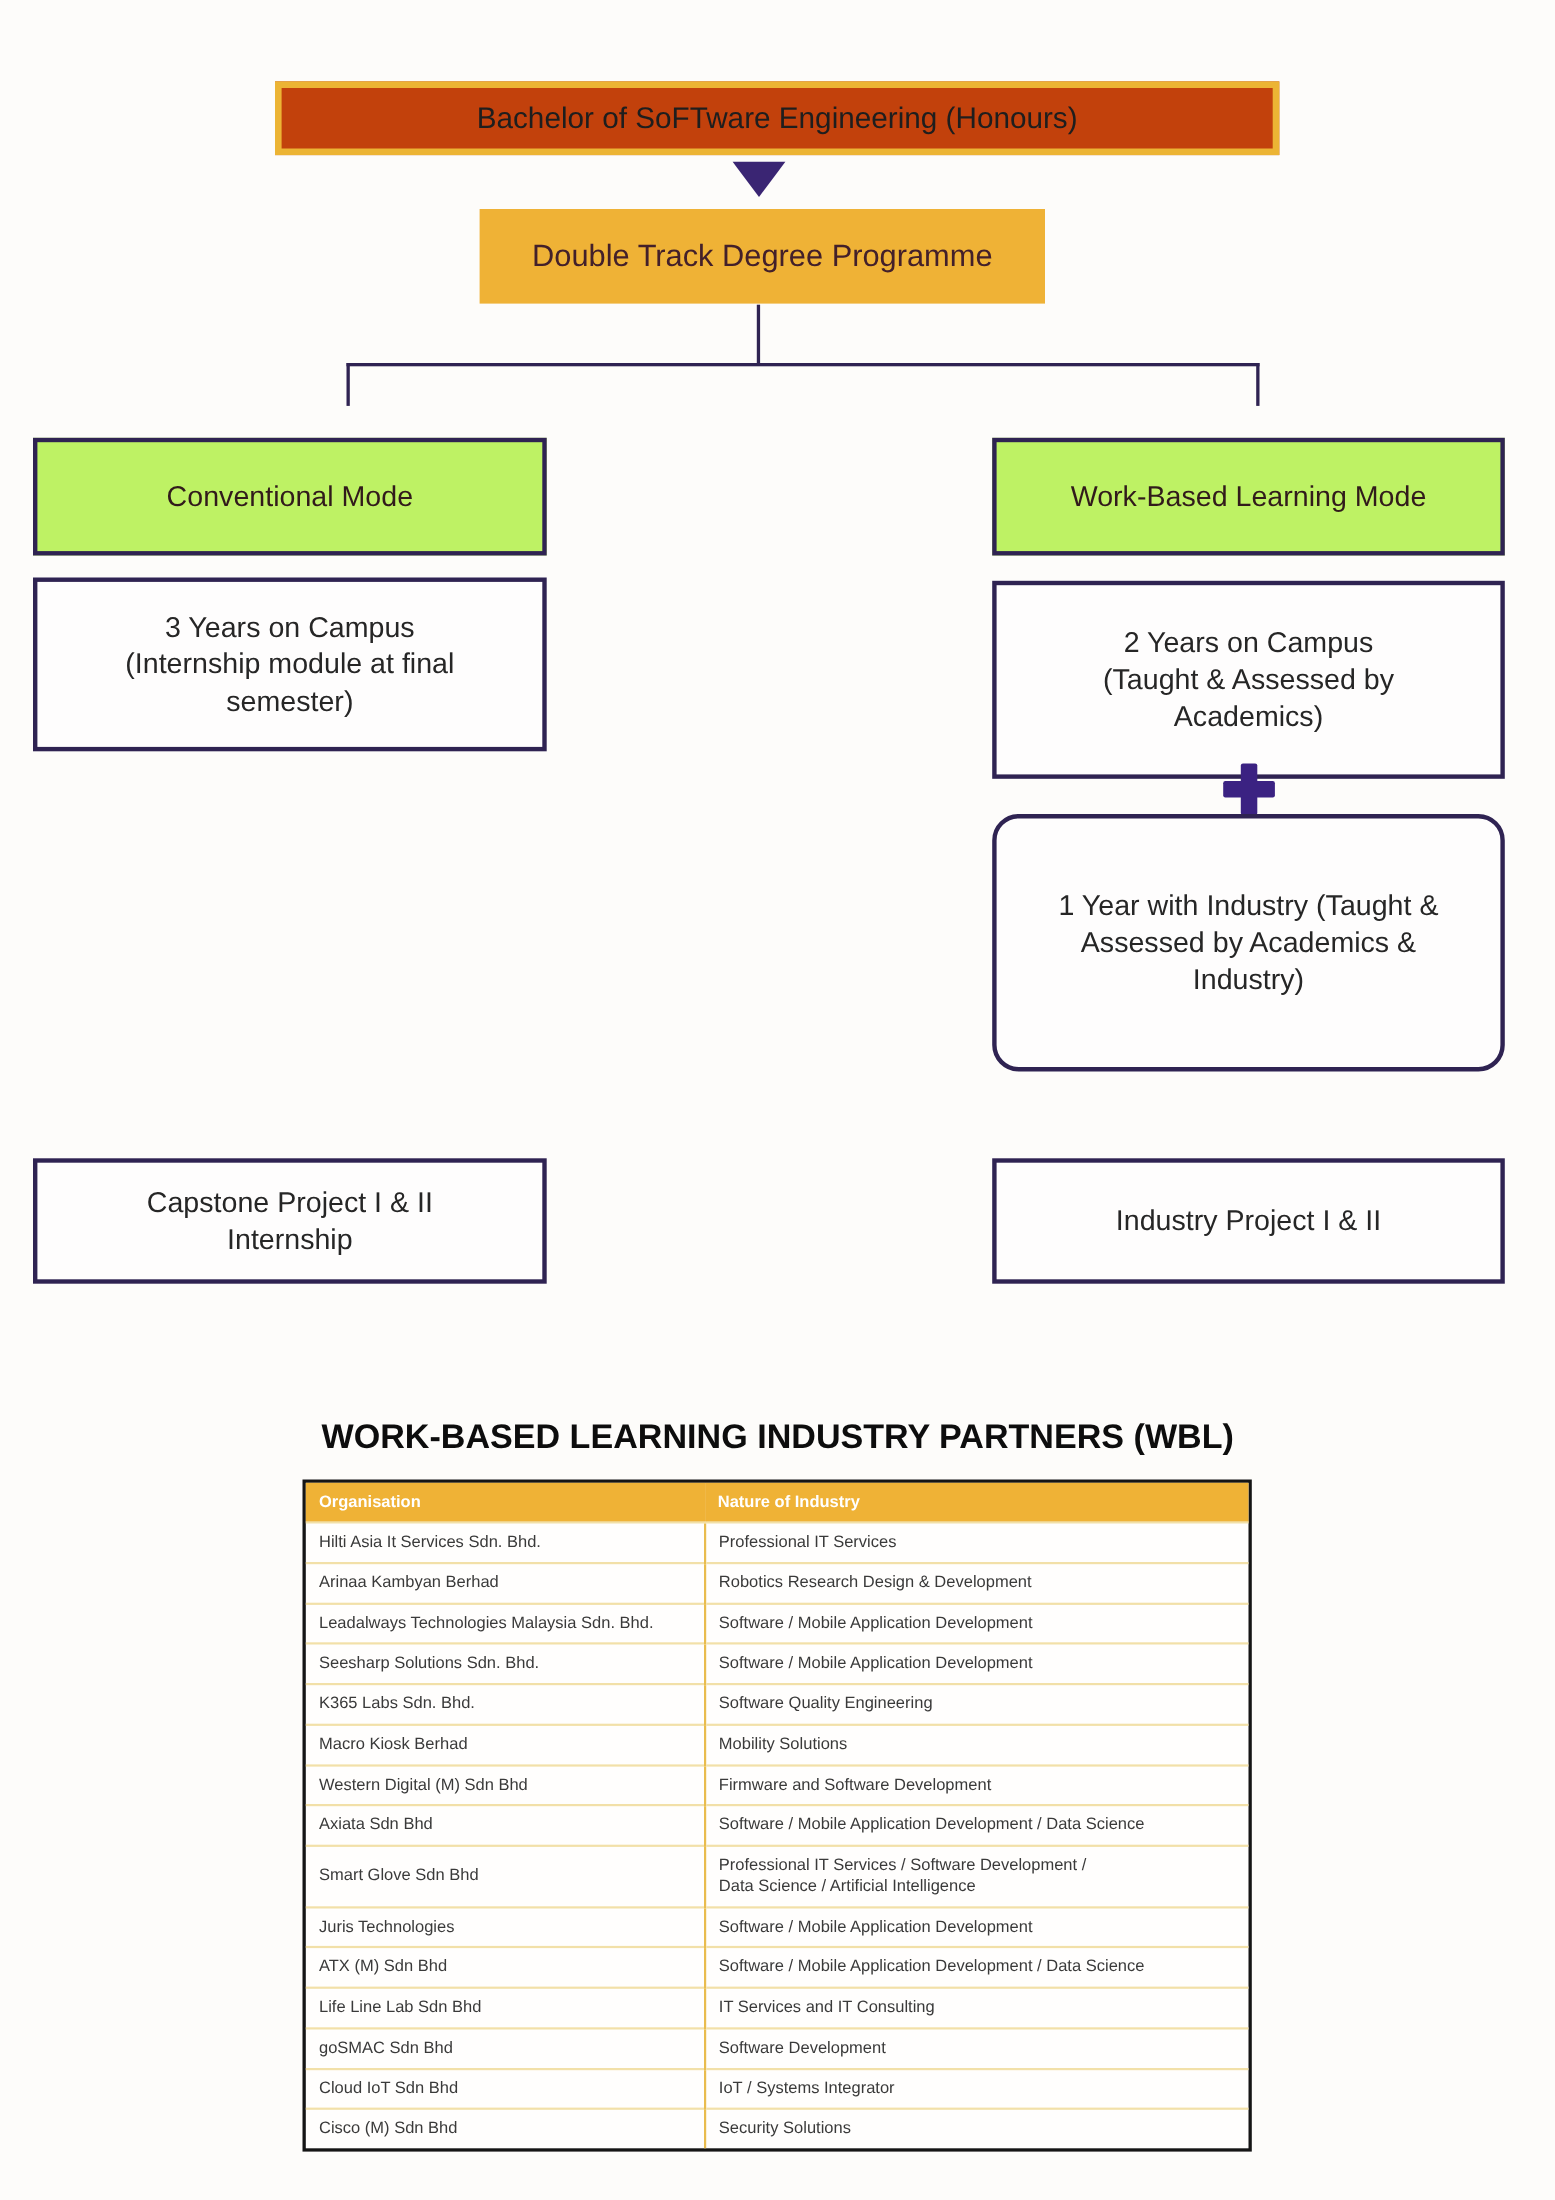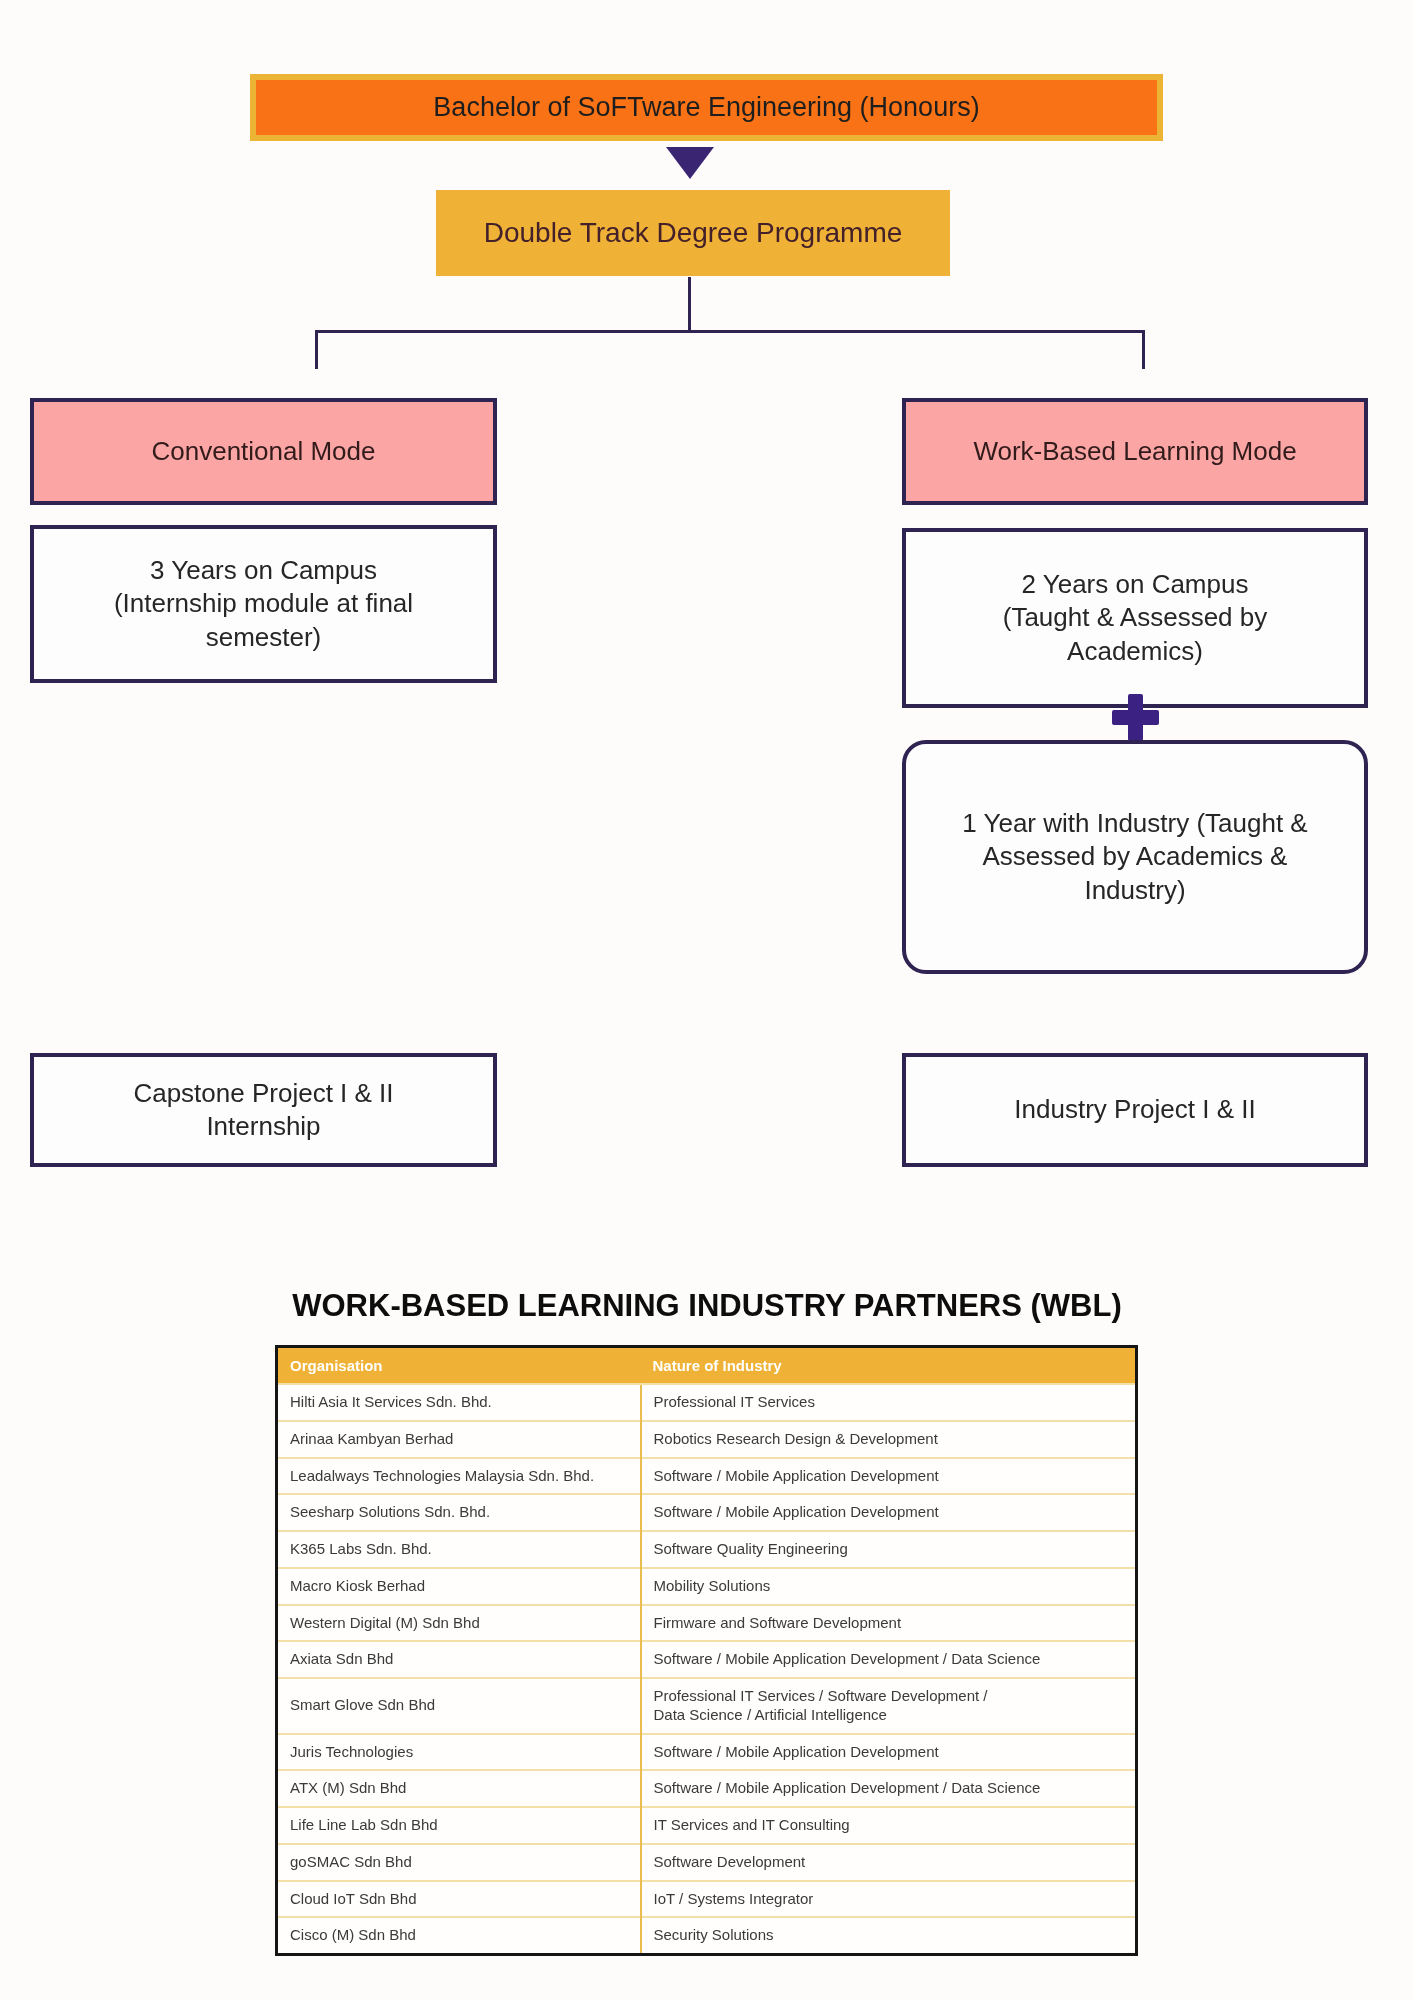--- a/index.html
+++ b/index.html
@@ -16,31 +16,31 @@
   
   .box {
     position:absolute;
     display:flex; align-items:center; justify-content:center;
     text-align:center;
     white-space:pre-line;
     line-height:1.28;
   }
   .root-box {
     left:250px; top:74px; width:913px; height:67px;
-    background:#f97316;
+    background:#c2410c;
     border:6px solid #ECB434;
     font-size:27px; color:#1e1e1e;
   }
   .programme-box {
     left:436px; top:190px; width:514px; height:86px;
     background:#EFB236;
     font-size:28px; color:#43202a;
   }
   .mode-box {
-    background:#fca5a5;
+    background:#bef264;
     border:4px solid #2F2352;
     font-size:26px; color:#311b1b;
   }
   .conventional-box { left:30px; top:398px; width:467px; height:107px; }
   .wbl-box          { left:902px; top:398px; width:466px; height:107px; }
   .white-box {
     background:#fefdfd;
     border:4px solid #2F2352;
     font-size:26px; color:#262626;
   }

